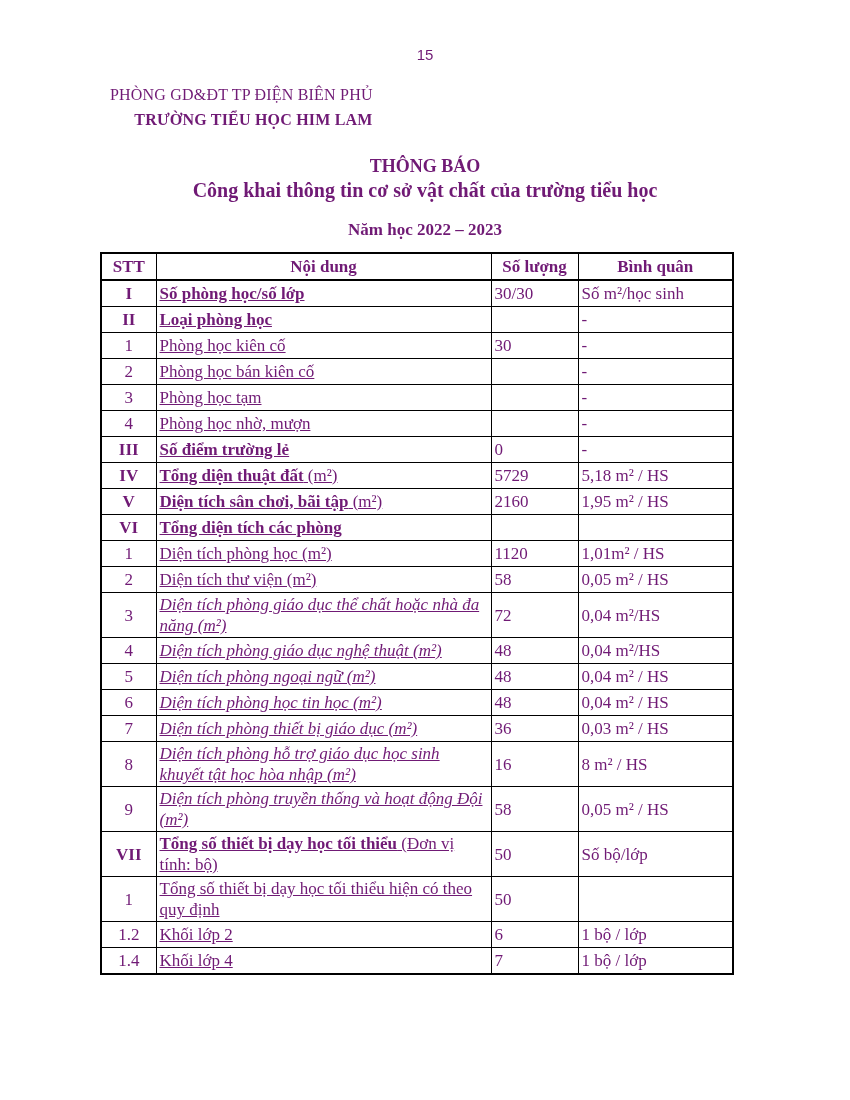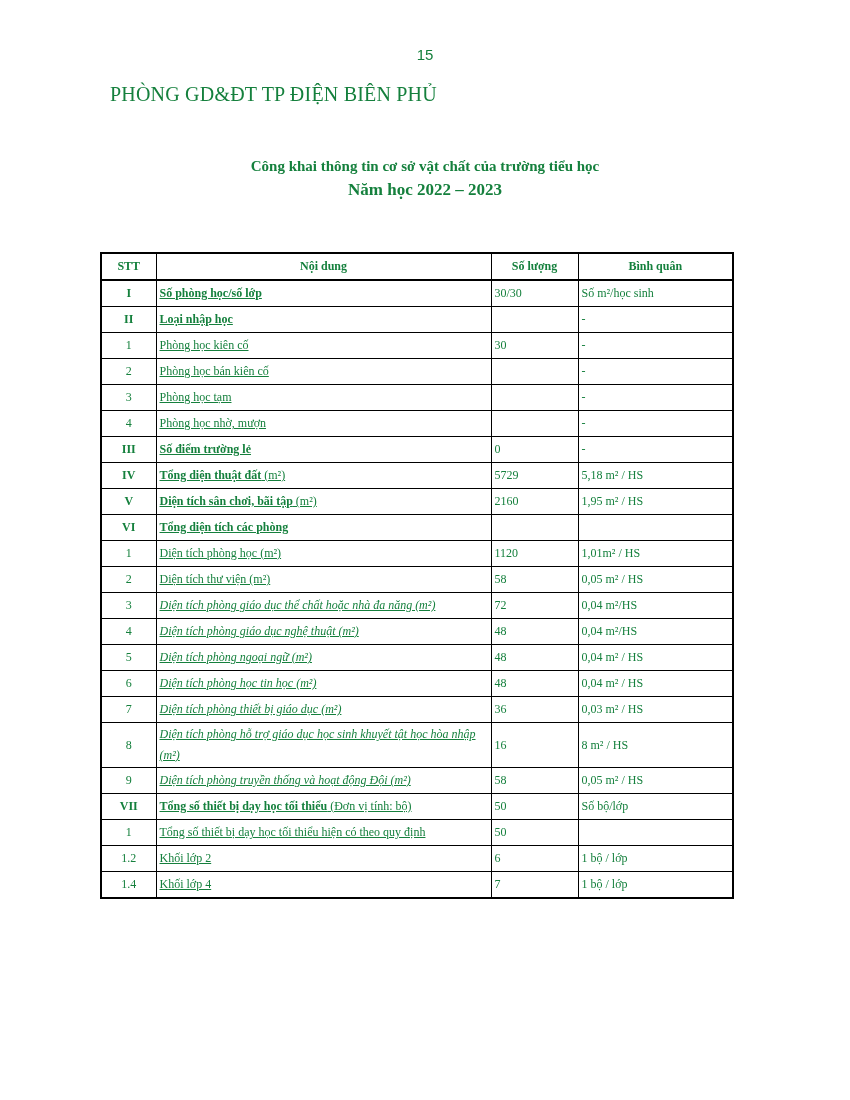--- a/index.html
+++ b/index.html
@@ -6,62 +6,62 @@
     margin: 0;
     padding: 0;
     background: #ffffff;
   }
   .page {
     position: relative;
     width: 850px;
     height: 1100px;
     background: #ffffff;
     font-family: "Liberation Serif", "DejaVu Serif", serif;
-    color: #15803d;
+    color: #701a75;
     overflow: hidden;
   }
   .page-number {
     position: absolute;
     top: 46px;
     left: 0;
     width: 100%;
     text-align: center;
     font-family: "Liberation Sans", "DejaVu Sans", sans-serif;
     font-size: 15px;
   }
   .org {
     position: absolute;
     top: 82px;
     left: 110px;
     line-height: 25px;
-    font-size: 20px;
+    font-size: 16px;
     text-align: right;
   }
   .org .dept { font-weight: normal; letter-spacing: 0.2px; }
   .org .school { font-weight: bold; letter-spacing: 0.2px; }
   .title-block {
     position: absolute;
     top: 154px;
     left: 0;
     width: 100%;
     text-align: center;
     font-weight: bold;
     line-height: 24px;
   }
   .title-block .title { font-size: 18px; }
-  .title-block .subtitle { font-size: 15px; }
-  .title-block .year { font-size: 17px; }
+  .title-block .subtitle { font-size: 20px; }
+  .title-block .year { font-size: 17px; margin-top: 16px; }
   table.facilities {
     position: absolute;
     top: 252px;
     left: 100px;
     width: 632px;
     border-collapse: collapse;
     table-layout: fixed;
-    font-size: 12px;
+    font-size: 17px;
   }
   table.facilities th,
   table.facilities td {
     border: 1px solid #000;
     padding: 1px 3px;
     vertical-align: middle;
     line-height: 21px;
     overflow: hidden;
   }
   table.facilities {
@@ -87,23 +87,25 @@
 </style>
 </head>
 <body>
 
 <div class="page">
 
   <div class="page-number">15</div>
 
   <div class="org">
     <div class="dept">PHÒNG GD&amp;ĐT TP ĐIỆN BIÊN PHỦ</div>
+    <div class="school">TRƯỜNG TIỂU HỌC HIM LAM</div>
   </div>
 
   <div class="title-block">
+    <div class="title">THÔNG BÁO</div>
     <div class="subtitle">Công khai thông tin cơ sở vật chất của trường tiểu học</div>
     <div class="year">Năm học 2022 – 2023</div>
   </div>
 
   <table class="facilities">
     <colgroup>
       <col class="c-stt">
       <col class="c-noidung">
       <col class="c-soluong">
       <col class="c-binhquan">
@@ -118,21 +120,21 @@
     </thead>
     <tbody id="table-body">
         <tr>
           <td class="stt roman">I</td>
           <td class="label"><span class="lbl-bold">Số phòng học/số lớp</span></td>
           <td class="qty">30/30</td>
           <td class="avg">Số m²/học sinh</td>
         </tr>
         <tr>
           <td class="stt roman">II</td>
-          <td class="label"><span class="lbl-bold">Loại nhập học</span></td>
+          <td class="label"><span class="lbl-bold">Loại phòng học</span></td>
           <td class="qty"></td>
           <td class="avg">-</td>
         </tr>
         <tr>
           <td class="stt">1</td>
           <td class="label"><span class="">Phòng học kiên cố</span></td>
           <td class="qty">30</td>
           <td class="avg">-</td>
         </tr>
         <tr>

